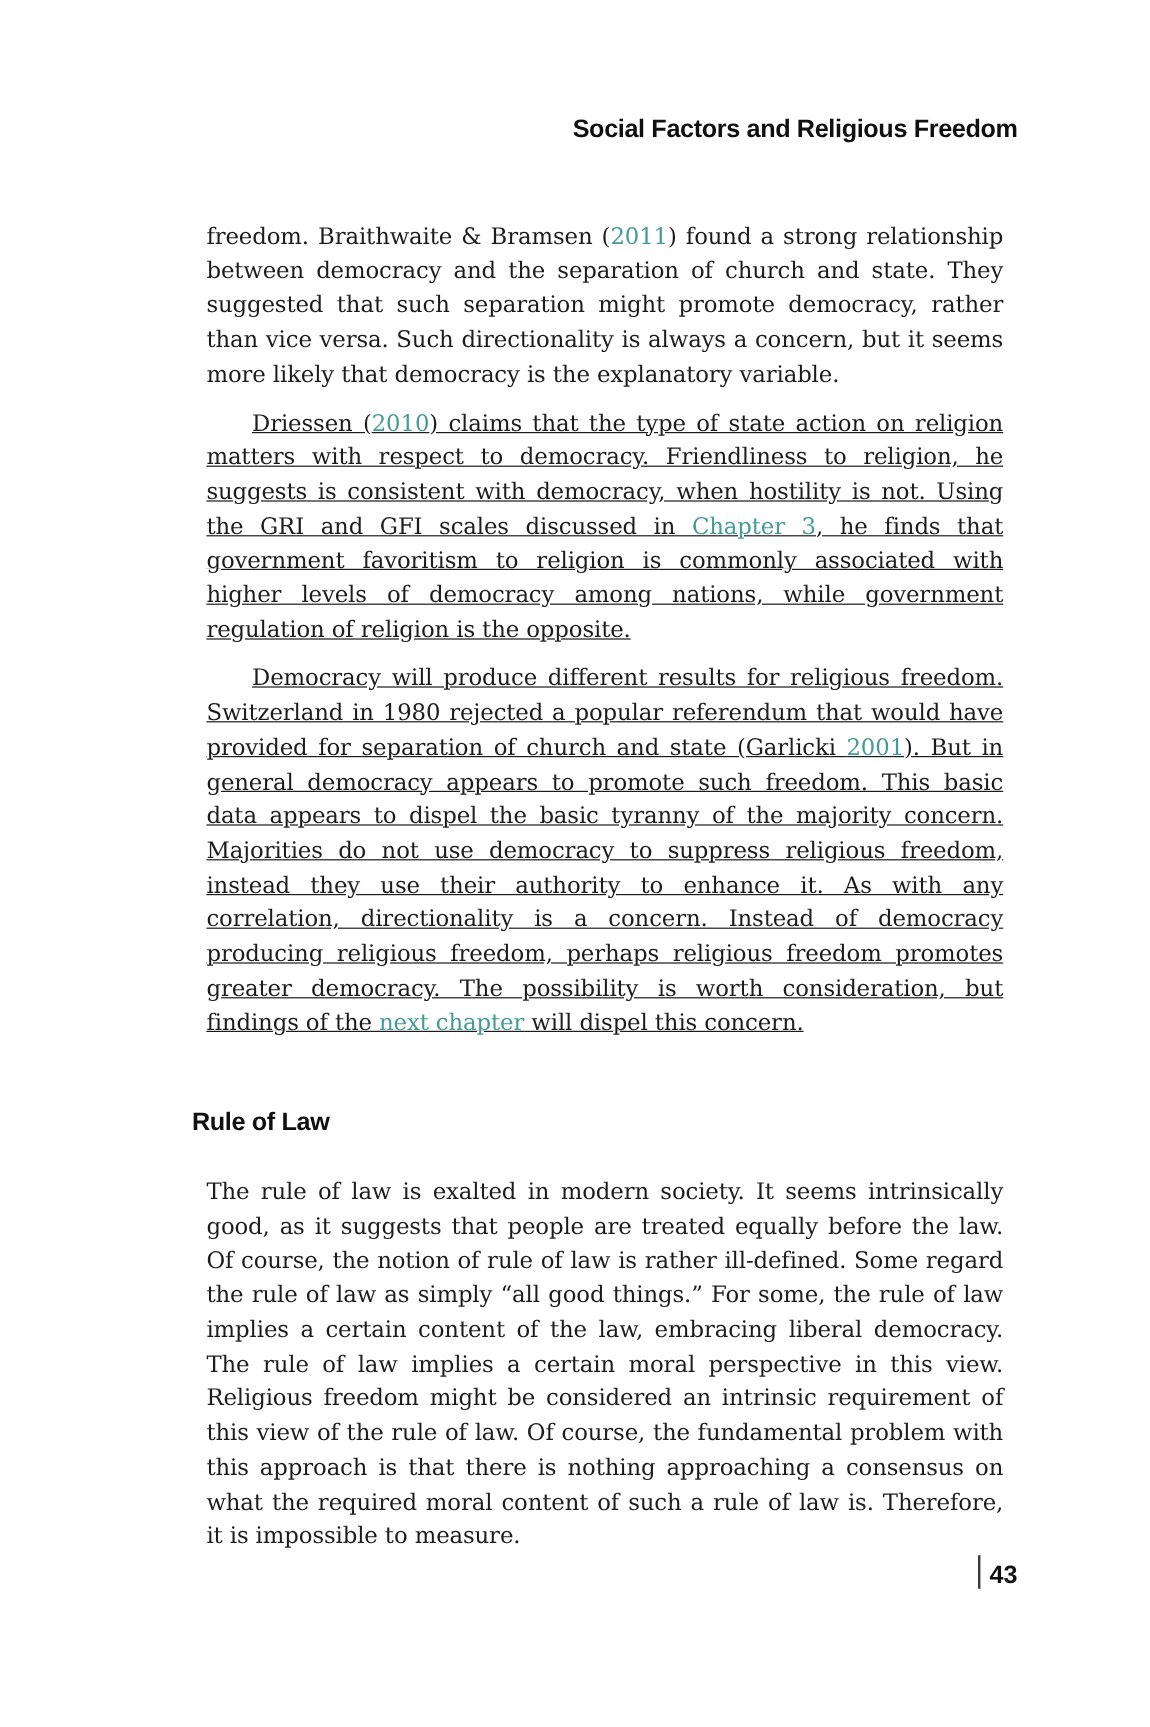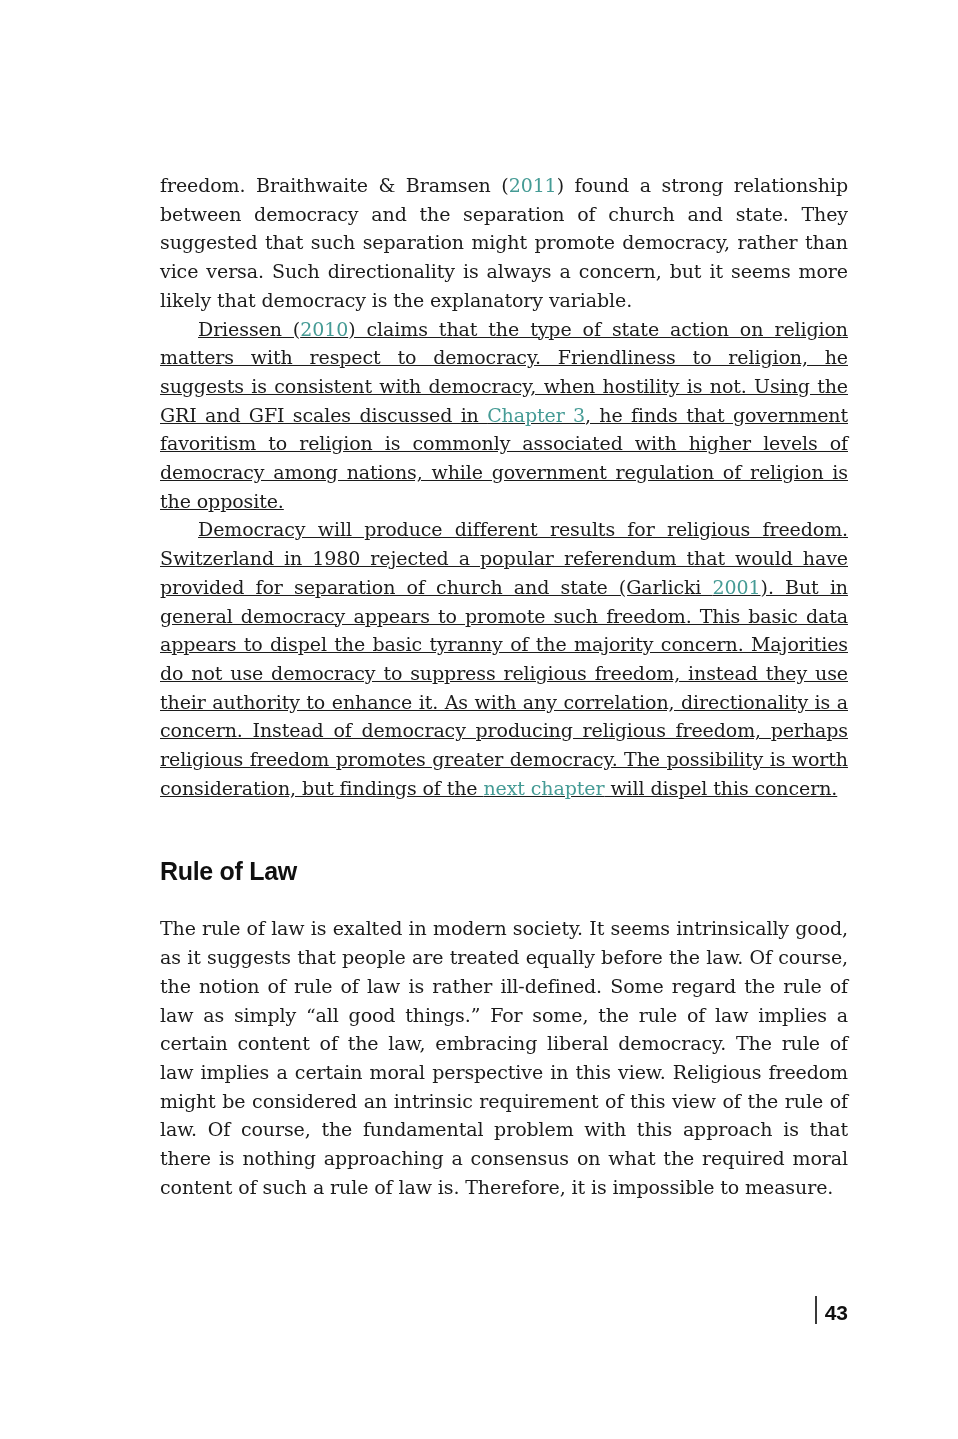--- a/index.html
+++ b/index.html
@@ -30,38 +30,38 @@
     letter-spacing:-0.3px;
     color:var(--heading-color);
   }
   .text-block{
     position:absolute;
     top:171px;
     left:160px;
     width:688px;
   }
   .para{
-    margin:0;
+    margin:12px;
     text-align:justify;
     font-size:19px;
     line-height:28.7px;
     letter-spacing:-0.1px;
     color:var(--text-color);
   }
   .para.indent{ text-indent:38px;text-decoration:underline; }
   .ref-link{
     color:var(--link-color);
     text-decoration:none;
     cursor:pointer;
   }
   .section-heading{
     margin:56px 0 30px 0;
     font-family:"Liberation Sans", sans-serif;
     font-weight:bold;
-    font-size:25px;
+    font-size:21px;
     line-height:26px;
     letter-spacing:-0.3px;
     color:var(--heading-color);
   }
   .folio{
     position:absolute;
     top:1296px;
     right:110px;
     display:flex;
     align-items:flex-end;
@@ -78,20 +78,21 @@
     font-size:21px;
     line-height:22px;
     color:var(--heading-color);
   }
 </style>
 </head>
 <body>
 
 <div class="page">
 
+  <header class="running-head">Social Factors and Religious Freedom</header>
 
   <main class="text-block">
 
     <section>
       <div>
           <p class="para"><span>freedom. Braithwaite &amp; Bramsen (</span><a class="ref-link">2011</a><span>) found a strong relationship between democracy and the separation of church and state. They suggested that such separation might promote democracy, rather than vice versa. Such directionality is always a concern, but it seems more likely that democracy is the explanatory variable.</span></p>
           <p class="para indent"><span>Driessen (</span><a class="ref-link">2010</a><span>) claims that the type of state action on religion matters with respect to democracy. Friendliness to religion, he suggests is consistent with democracy, when hostility is not. Using the GRI and GFI scales discussed in </span><a class="ref-link">Chapter 3</a><span>, he finds that government favoritism to religion is commonly associated with higher levels of democracy among nations, while government regulation of religion is the opposite.</span></p>
           <p class="para indent"><span>Democracy will produce different results for religious freedom. Switzerland in 1980 rejected a popular referendum that would have provided for separation of church and state (Garlicki </span><a class="ref-link">2001</a><span>). But in general democracy appears to promote such freedom. This basic data appears to dispel the basic tyranny of the majority concern. Majorities do not use democracy to suppress religious freedom, instead they use their authority to enhance it. As with any correlation, directionality is a concern. Instead of democracy producing religious freedom, perhaps religious freedom promotes greater democracy. The possibility is worth consideration, but findings of the </span><a class="ref-link">next chapter</a><span> will dispel this concern.</span></p>
         </div>
     </section>

